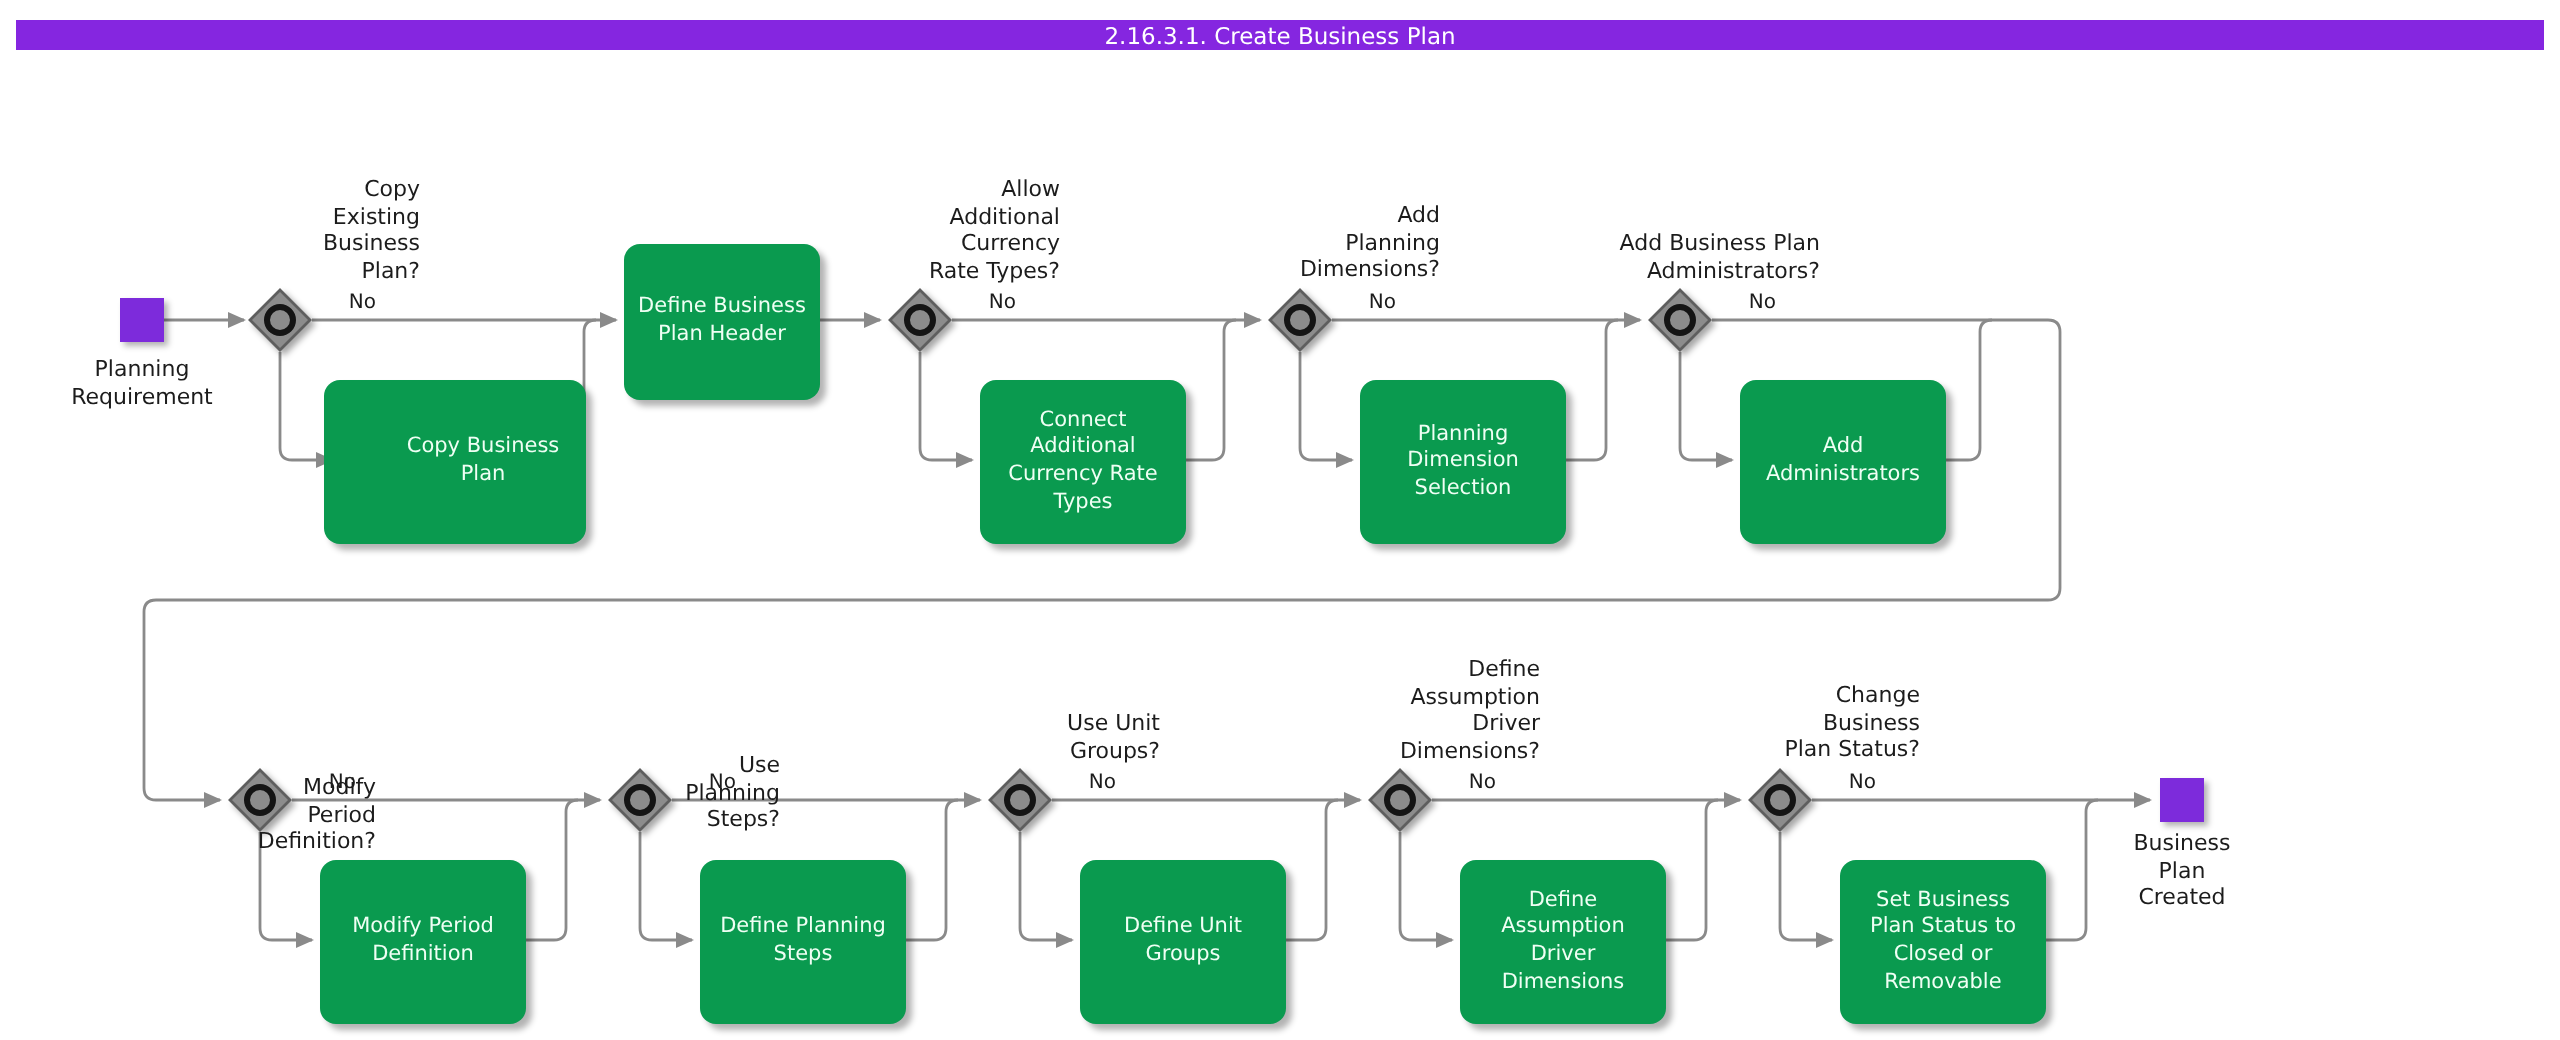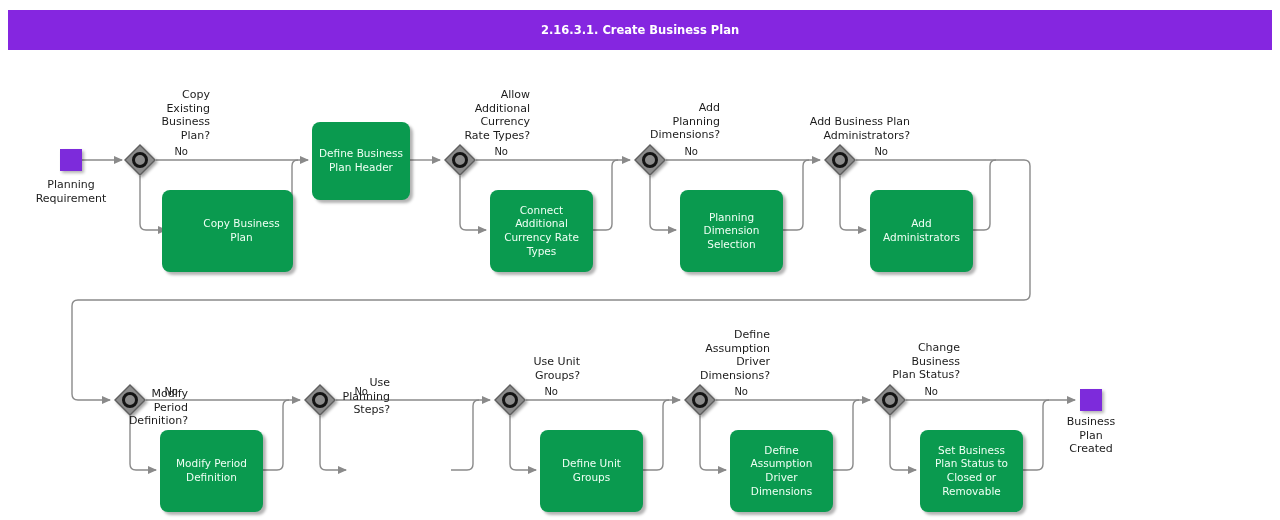--- a/index.html
+++ b/index.html
@@ -1,23 +1,23 @@
 <!DOCTYPE html>
 <html><head>
 <meta charset="utf-8">
 <style>
   html,body{margin:0;padding:0;background:#ffffff;}
   .stage{
     position:relative;width:1280px;height:520px;overflow:hidden;background:#ffffff;
     font-family:"DejaVu Sans","Liberation Sans",sans-serif;
   }
   .header{
-    position:absolute;left:8px;top:10px;width:1264px;height:40px;
-    background:#8526E0;color:#ffffff;display:flex;align-items:center;justify-content:center;
-    font-size:11.5px;font-weight:bold;
+    position:absolute;left:8px;top:10px;width:1264px;height:15px;
+    background:#8526E0;color:#ffffff;display:flex;align-items:flex-end;justify-content:center;
+    font-size:11.5px;font-weight:normal;
   }
   .lines{position:absolute;left:0;top:0;width:1280px;height:520px;}
   .task{
     position:absolute;background:#0A9A4F;color:#EFFFF4;border-radius:8px;
     display:flex;align-items:center;justify-content:center;text-align:center;
     font-size:10.5px;line-height:1.3;box-shadow:3px 3px 3px rgba(0,0,0,0.30);
     white-space:pre-line;padding:1px;
   }
   .decision{position:absolute;width:32px;height:32px;filter:drop-shadow(2px 2px 1.5px rgba(0,0,0,0.35));}
   .decision svg{display:block;}
@@ -201,20 +201,22 @@
 Additional
 Currency Rate
 Types</div>
   <div class="task" style="left:680px;top:190px;width:101px;height:80px;">Planning
 Dimension
 Selection</div>
   <div class="task" style="left:870px;top:190px;width:101px;height:80px;">Add
 Administrators</div>
   <div class="task" style="left:160px;top:430px;width:101px;height:80px;">Modify Period
 Definition</div>
+  <div class="task" style="left:350px;top:430px;width:101px;height:80px;">Define Planning
+Steps</div>
   <div class="task" style="left:540px;top:430px;width:101px;height:80px;">Define Unit
 Groups</div>
   <div class="task" style="left:730px;top:430px;width:101px;height:80px;">Define
 Assumption
 Driver
 Dimensions</div>
   <div class="task" style="left:920px;top:430px;width:101px;height:80px;">Set Business
 Plan Status to
 Closed or
 Removable</div>

